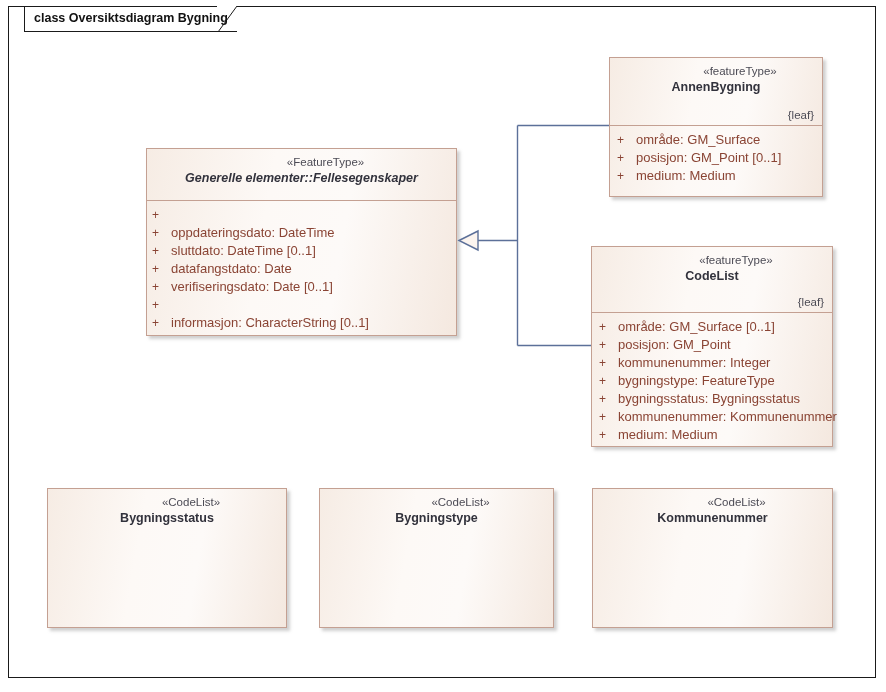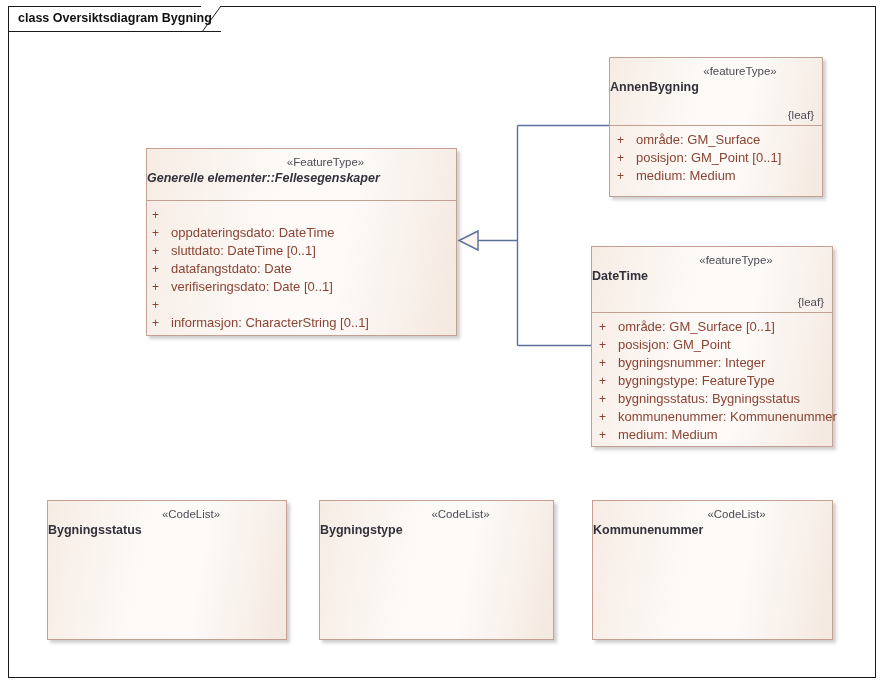--- a/index.html
+++ b/index.html
@@ -23,21 +23,21 @@
     width: 868px;
     height: 672px;
     border: 1px solid #1a1a1a;
     box-sizing: border-box;
     background: #ffffff;
   }
 
   
   #diagram-tab {
     position: absolute;
-    left: 8px;
+    left: 24px;
     top: 6px;
     height: 26px;
     width: 212px;
     box-sizing: border-box;
     background: #a3a3a3;
     z-index: 5;
   }
   #diagram-tab .tab-body {
     position: absolute;
     left: 0;
@@ -95,20 +95,21 @@
   }
   .uml-stereotype {
     text-align: center;
     font-size: 11.5px;
     color: #4c4b55;
     line-height: 15px;
     white-space: nowrap;
     padding-left: 48px;
   }
   .uml-name {
+    text-align: center;
     font-size: 12.5px;
     font-weight: bold;
     color: #32323c;
     line-height: 17px;
     white-space: nowrap;
   }
   .uml-name.italic {
     font-style: italic;
   }
   .uml-leaf {
@@ -175,21 +176,20 @@
     left: 591px;
     top: 246px;
     width: 242px;
     height: 201px;
   }
   #class-bygning .uml-header { height: 66px; }
   #class-bygning .uml-attrs  { height: 134px; }
 
   .uml-codelist {
     height: 140px;
-    margin-top: 12px;
   }
   .uml-codelist .uml-header { height: 50px; }
   #class-bygningsstatus { left: 47px;  top: 488px; width: 240px; }
   #class-bygningstype   { left: 319px; top: 488px; width: 235px; }
   #class-kommunenummer  { left: 592px; top: 488px; width: 241px; }
 
   
   #generalization {
     position: absolute;
     left: 0;
@@ -281,35 +281,35 @@
     <div class="uml-attr">
       <span class="vis">+</span>
       <span class="sig">informasjon: CharacterString [0..1]</span>
     </div>
   </div>
 </div>
 
 <div class="uml-class" id="class-bygning">
   <div class="uml-header with-sep">
     <div class="uml-stereotype">«featureType»</div>
-    <div class="uml-name">DateTime</div>
+    <div class="uml-name">CodeList</div>
     <div class="uml-leaf">{leaf}</div>
   </div>
   <div class="uml-attrs">
     <div class="uml-attr">
       <span class="vis">+</span>
       <span class="sig">område: GM_Surface [0..1]</span>
     </div>
     <div class="uml-attr">
       <span class="vis">+</span>
       <span class="sig">posisjon: GM_Point</span>
     </div>
     <div class="uml-attr">
       <span class="vis">+</span>
-      <span class="sig">bygningsnummer: Integer</span>
+      <span class="sig">kommunenummer: Integer</span>
     </div>
     <div class="uml-attr">
       <span class="vis">+</span>
       <span class="sig">bygningstype: FeatureType</span>
     </div>
     <div class="uml-attr">
       <span class="vis">+</span>
       <span class="sig">bygningsstatus: Bygningsstatus</span>
     </div>
     <div class="uml-attr">

